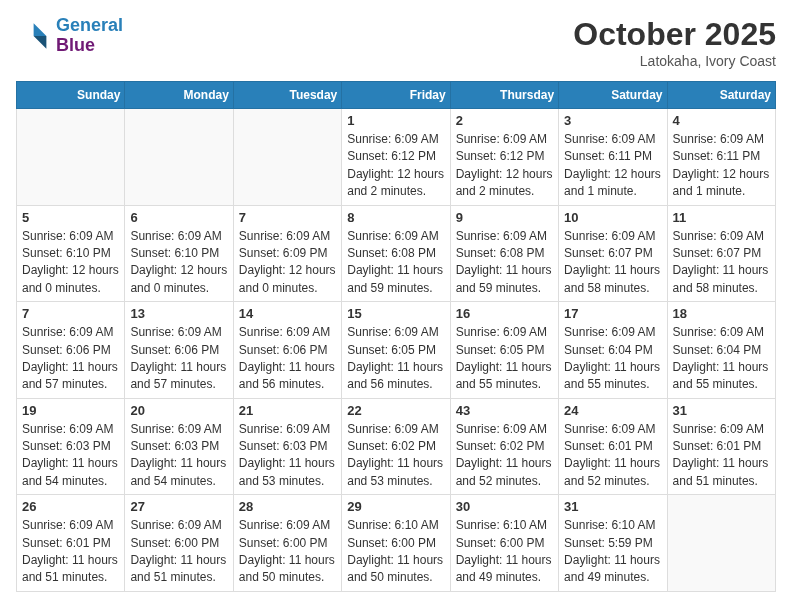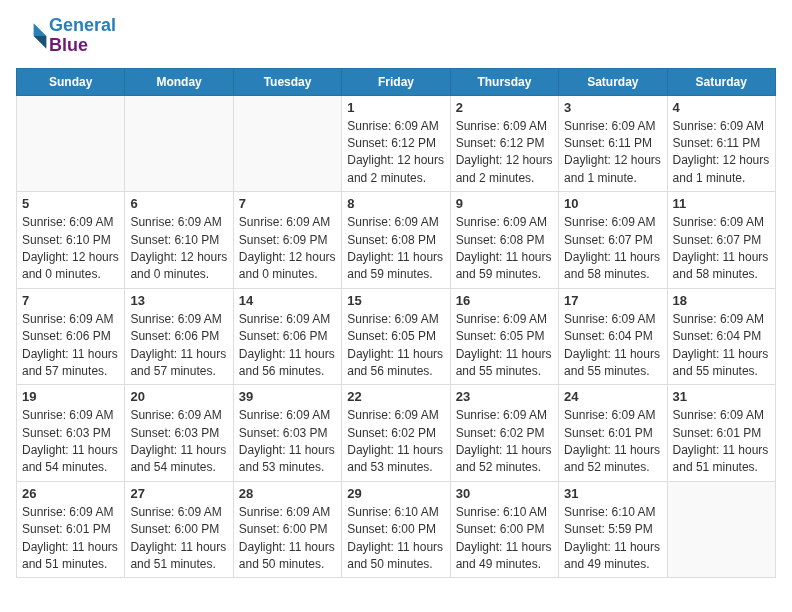--- a/index.html
+++ b/index.html
@@ -12,21 +12,21 @@
     }
     .header {
       display: flex;
       align-items: flex-start;
       justify-content: space-between;
       margin-bottom: 12px;
     }
     .logo {
       display: flex;
       align-items: center;
-      gap: 1px;
+      gap: 8px;
       justify-content: center;
     }
     .logo-text {
       font-size: 18px;
       font-weight: bold;
       color: #333;
       line-height: 1.1;
     }
     .logo-text span {
       color: #2980b9;
@@ -51,21 +51,21 @@
       width: 100%;
       border-collapse: collapse;
       border: 1px solid #ccc;
     }
     .calendar th {
       background: #2980b9;
       color: #fff;
       font-size: 12px;
       font-weight: bold;
       padding: 6px 4px;
-      text-align: center;
+      text-align: right;
       border: 1px solid #2471a3;
     }
     .calendar td {
       vertical-align: top;
       padding: 4px 5px;
       font-size: 10px;
       color: #333;
       border: 1px solid #ddd;
       width: calc(100% / 7);
       min-height: 80px;
@@ -96,20 +96,24 @@
   <div class="logo">
     <svg class="logo-icon" viewBox="0 0 40 40">
       <polygon points="22,4 38,20 22,20" fill="#2980b9"></polygon>
       <polygon points="22,20 38,20 38,36" fill="#1a5276"></polygon>
     </svg>
     <div class="logo-text">
       <div><span>General</span></div>
       <div style="color:#701a75;">Blue</div>
     </div>
   </div>
+  <div class="title-area">
+    <div class="month-title">October 2025</div>
+    <div class="subtitle">Latokaha, Ivory Coast</div>
+  </div>
 </div>
 
 <table class="calendar">
   <thead>
     <tr>
     <th>Sunday</th>
         <th>Monday</th>
         <th>Tuesday</th>
         <th>Friday</th>
         <th>Thursday</th>
@@ -262,35 +266,35 @@
 and 54 minutes.</div>
         </td>
         <td>
           <span class="day-num">20</span>
           <div class="day-info" style="white-space: pre-line;">Sunrise: 6:09 AM
 Sunset: 6:03 PM
 Daylight: 11 hours
 and 54 minutes.</div>
         </td>
         <td>
-          <span class="day-num">39</span>
+          <span class="day-num">21</span>
           <div class="day-info" style="white-space: pre-line;">Sunrise: 6:09 AM
 Sunset: 6:03 PM
 Daylight: 11 hours
 and 53 minutes.</div>
         </td>
         <td>
           <span class="day-num">22</span>
           <div class="day-info" style="white-space: pre-line;">Sunrise: 6:09 AM
 Sunset: 6:02 PM
 Daylight: 11 hours
 and 53 minutes.</div>
         </td>
         <td>
-          <span class="day-num">23</span>
+          <span class="day-num">43</span>
           <div class="day-info" style="white-space: pre-line;">Sunrise: 6:09 AM
 Sunset: 6:02 PM
 Daylight: 11 hours
 and 52 minutes.</div>
         </td>
         <td>
           <span class="day-num">24</span>
           <div class="day-info" style="white-space: pre-line;">Sunrise: 6:09 AM
 Sunset: 6:01 PM
 Daylight: 11 hours

